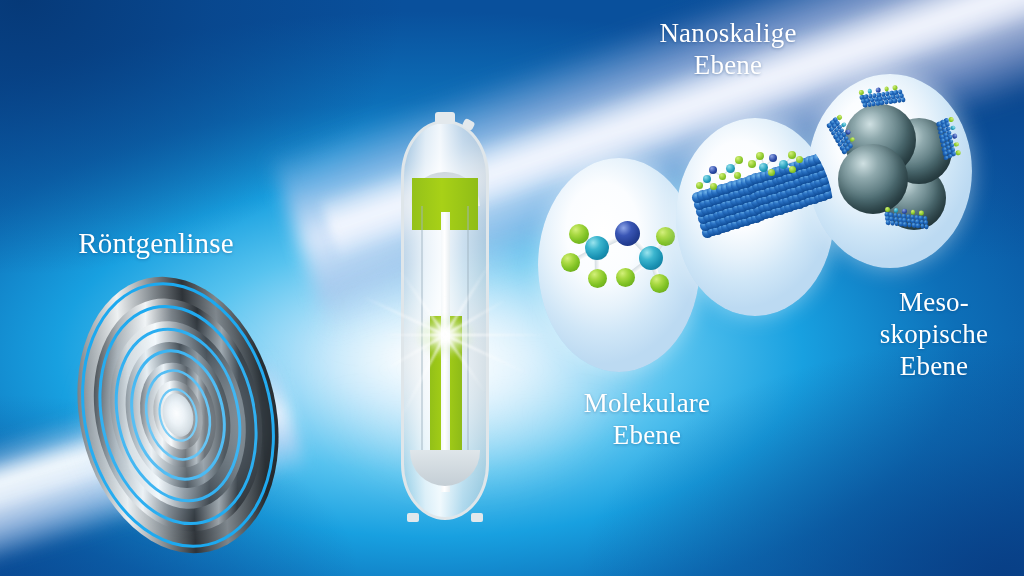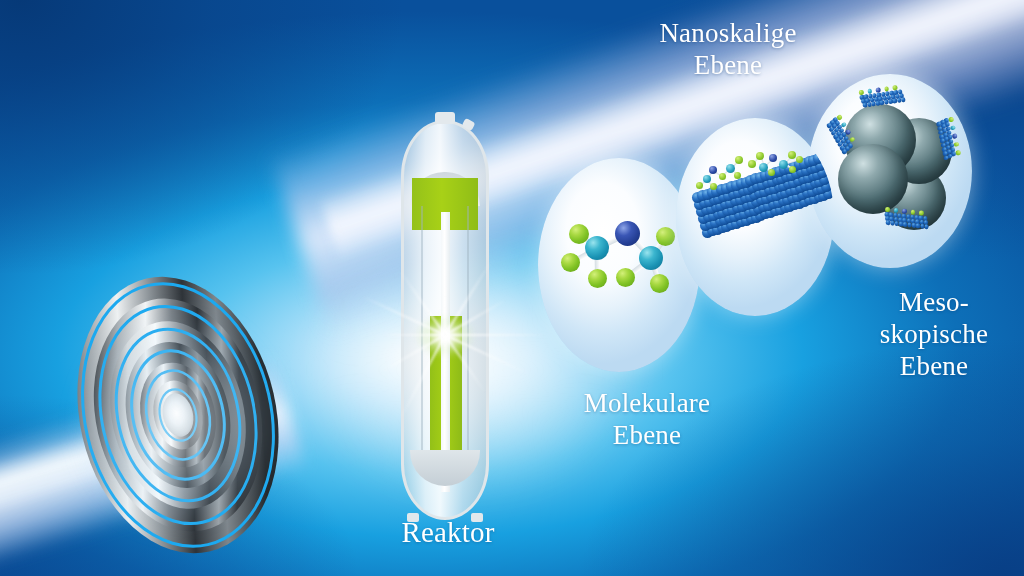--- a/index.html
+++ b/index.html
@@ -611,22 +611,22 @@
           <div class="patch-dot" style="left: 40.9px; top: 8.4px;"></div>
           <div class="tiny g" style="left: 0px; top: -5px; width: 4.6px; height: 4.6px;"></div>
           <div class="tiny t" style="left: 8.6px; top: -5px; width: 4.6px; height: 4.6px;"></div>
           <div class="tiny n" style="left: 17.2px; top: -5px; width: 4.6px; height: 4.6px;"></div>
           <div class="tiny g" style="left: 25.8px; top: -5px; width: 4.6px; height: 4.6px;"></div>
           <div class="tiny g" style="left: 34.4px; top: -5px; width: 4.6px; height: 4.6px;"></div>
         </div>
       </div>
   </div>
 
-
-  <div class="label" style="left:358px;top:515px;width:180px;font-size:29px;">Reaktor</div>
+  <div class="label" style="left:36px;top:226px;width:240px;font-size:29px;">Röntgenlinse</div>
+
 
   <div class="label" style="left:546px;top:388px;width:202px;font-size:27px;">Molekulare
 Ebene</div>
 
   <div class="label" style="left:608px;top:18px;width:240px;font-size:27px;">Nanoskalige
 Ebene</div>
 
   <div class="label" style="left:848px;top:287px;width:172px;font-size:27px;">Meso-
 skopische
 Ebene</div>

